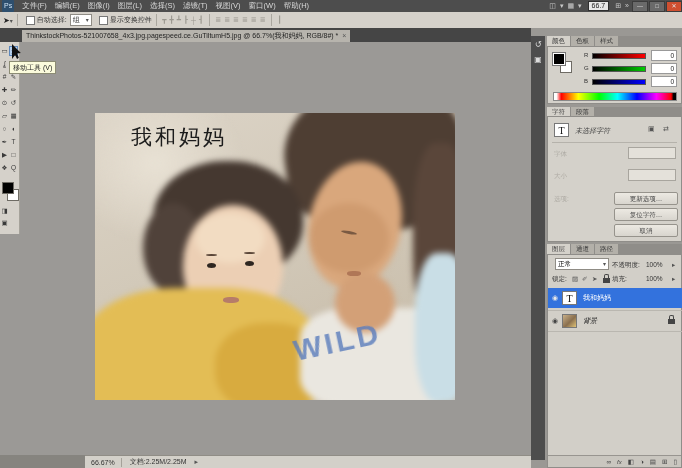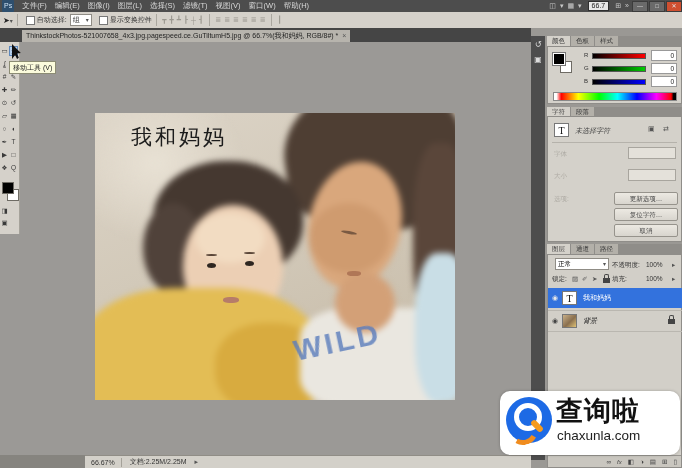--- a/index.html
+++ b/index.html
@@ -311,22 +311,14 @@
         <span style="font-size:6px;color:#444;font-style:italic">fx</span>
         <span style="font-size:6.5px;color:#444">◧</span>
         <span style="font-size:6.5px;color:#444">◑</span>
         <span style="font-size:6.5px;color:#444">▤</span>
         <span style="font-size:6.5px;color:#444">⊞</span>
         <span style="font-size:6.5px;color:#444">▯</span>
       </div>
     </div>
   </div>
 
-  <div class="a watermark">
-    <span class="wm-circle"></span>
-    <span class="wm-ring"></span>
-    <span class="wm-handle"></span>
-    <span class="wm-arc"></span>
-    <span class="wm-name">查询啦</span>
-    <span class="wm-domain">chaxunla.com</span>
-  </div>
 
 </div>
 
 </body></html>

